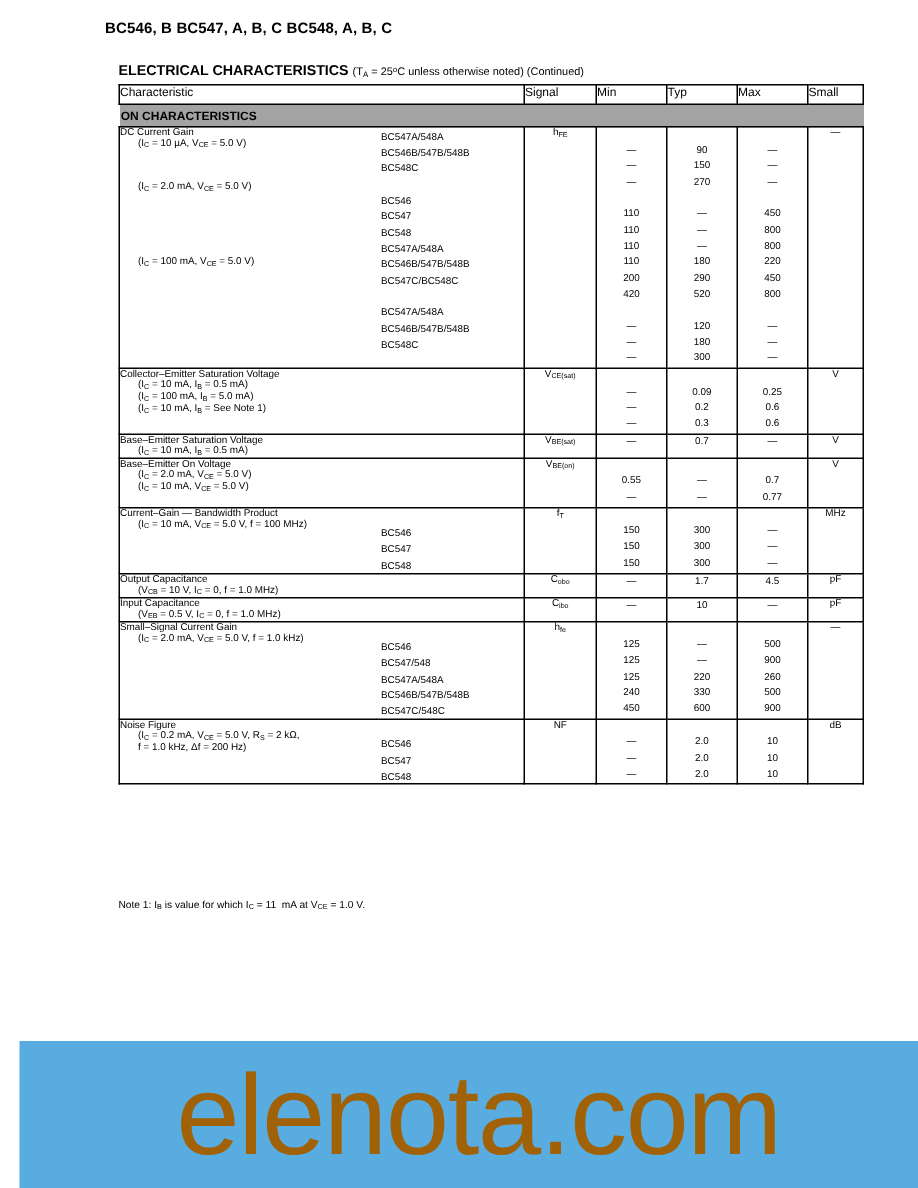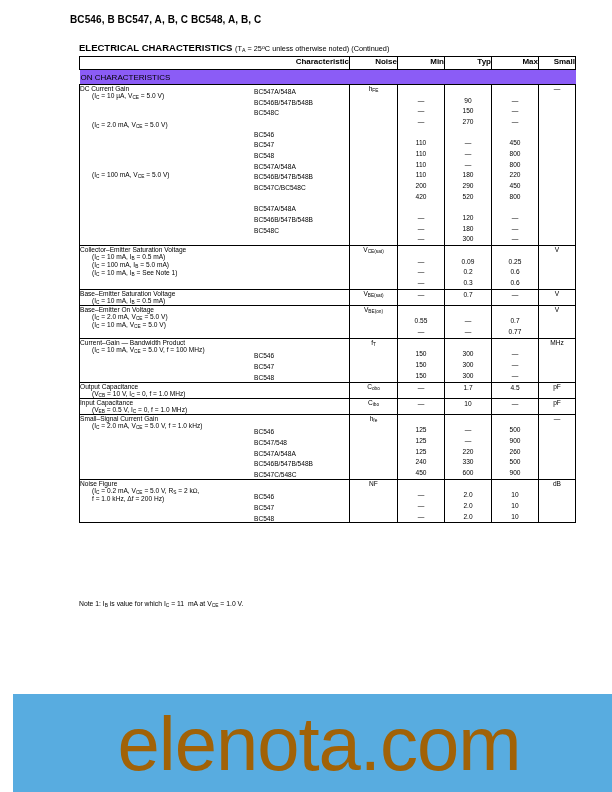--- a/index.html
+++ b/index.html
@@ -32,31 +32,31 @@
     border-collapse:collapse;
     font-size:6.6px;
     table-layout:fixed;
   }
   table.spec td,table.spec th{
     border:1px solid #000;
     padding:0;
     vertical-align:top;
   }
   .hdr td{
-    text-align:right;font-weight:bold;font-size:8px;
+    text-align:left;font-weight:normal;font-size:8px;
     padding:2px 0 3px 0;
     height:12px;
   }
 
   
   tr.section td{
     border-left:none;border-right:none;border-top:none;border-bottom:none;
-    font-size:8px;font-weight:normal;
+    font-size:8px;font-weight:bold;
     padding:3px 0 2px 1px;
-    background:#8b5cf6;
+    background:#a3a3a3;
   }
   tr.section{}
 
   .cell-char{padding:2px 0 2px 4px;position:relative;}
   .char-title{white-space:nowrap;}
   .char-cond{padding-left:12px;white-space:nowrap;}
   .devlist{
     position:absolute;left:174px;top:2px;
     line-height:1.62;
   }
@@ -118,21 +118,21 @@
       <col style="width:48px">
       <col style="width:47px">
       <col style="width:47px">
       <col style="width:47px">
       <col style="width:37px">
     </colgroup>
 
     <tbody>
         <tr class="hdr">
       <td>Characteristic</td>
-      <td>Noise</td>
+      <td>Signal</td>
       <td>Min</td>
       <td>Typ</td>
       <td>Max</td>
       <td>Small</td>
     </tr>
 
     <tr class="section">
       <td colspan="6">ON CHARACTERISTICS</td>
     </tr>
 

